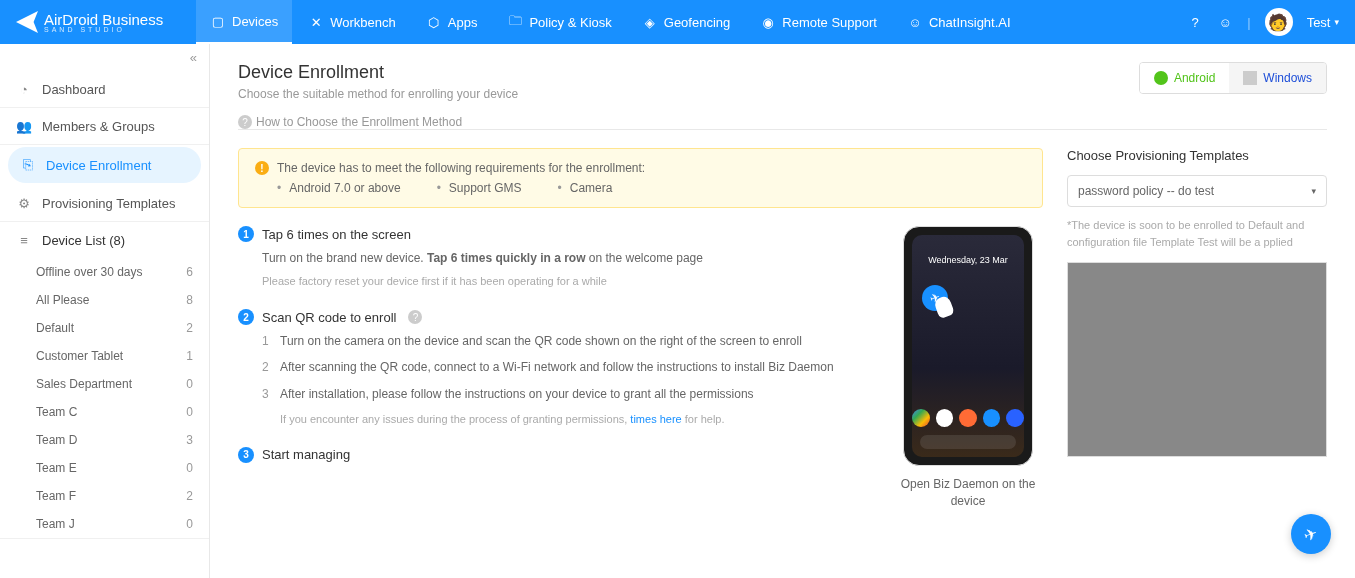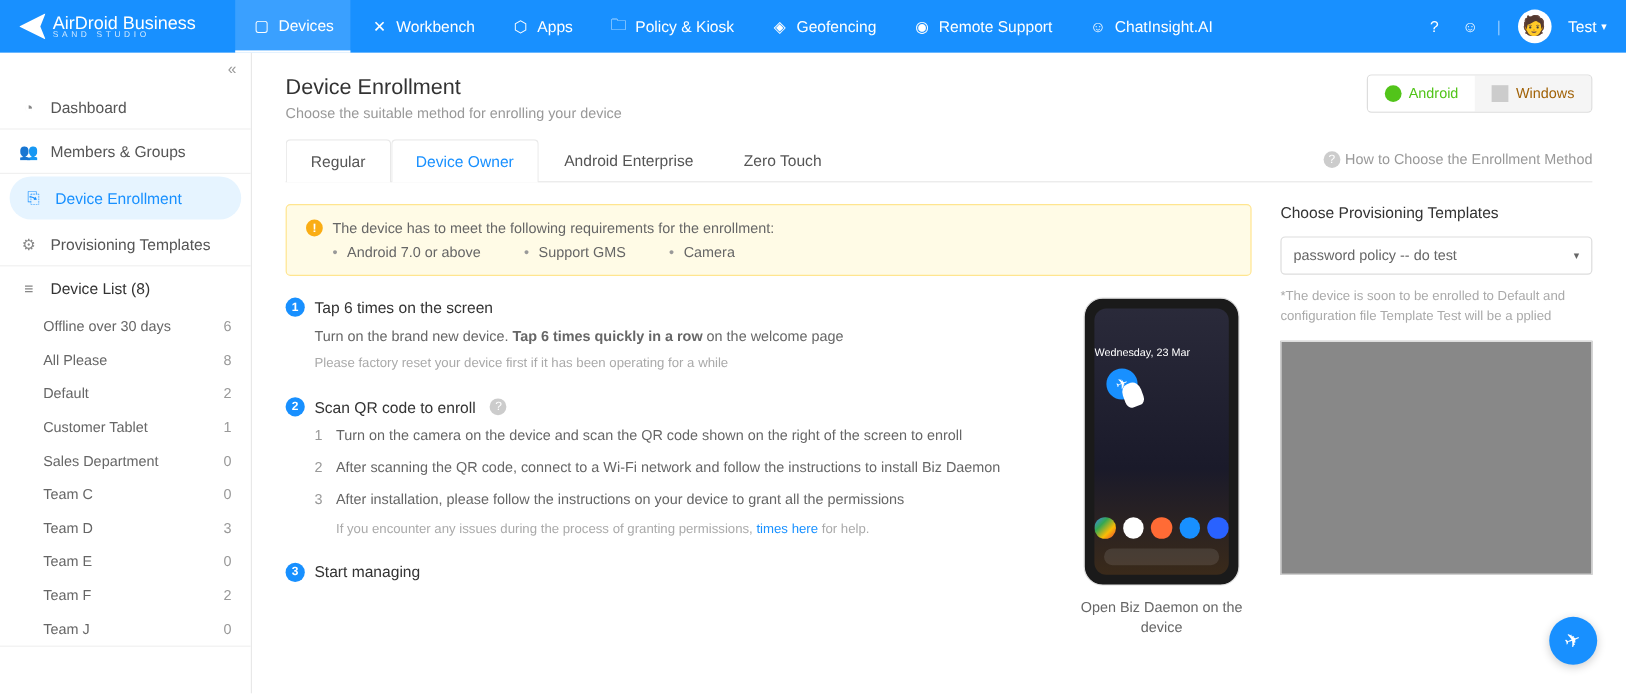--- a/index.html
+++ b/index.html
@@ -35,21 +35,21 @@
 .refresh-icon { color: #1890ff; }
 
 
 .main { flex: 1; padding: 18px 28px; overflow-y: auto; background: #fff; }
 .page-header { display: flex; justify-content: space-between; align-items: flex-start; margin-bottom: 14px; }
 .page-title { font-size: 18px; font-weight: 500; color: #333; margin-bottom: 4px; }
 .page-subtitle { font-size: 12px; color: #999; }
 .platform-toggle { display: flex; border: 1px solid #ddd; border-radius: 4px; overflow: hidden; }
 .platform-btn { display: flex; align-items: center; gap: 6px; padding: 8px 14px; font-size: 12px; cursor: pointer; background: #fff; }
 .platform-btn.active { color: #52c41a; }
-.platform-btn.inactive { background: #f5f5f5; color: #a16207; }
+.platform-btn.inactive { background: #f5f5f5; color: #1d4ed8; }
 .android-icon { width: 14px; height: 14px; background: #52c41a; border-radius: 50%; }
 .windows-icon { width: 14px; height: 14px; background: #ccc; }
 
 .tabs-row { display: flex; justify-content: space-between; align-items: center; border-bottom: 1px solid #e8e8e8; }
 .tabs { display: flex; }
 .tab { padding: 10px 20px; cursor: pointer; font-size: 13px; color: #555; border: 1px solid transparent; border-bottom: none; }
 .tab.active { color: #1890ff; border-color: #e8e8e8; background: #fff; position: relative; top: 1px; border-radius: 4px 4px 0 0; }
 .tab:first-child { border: 1px solid #e8e8e8; border-bottom: none; border-radius: 4px 4px 0 0; position: relative; top: 1px; background: #fff; }
 .help-link { font-size: 12px; color: #999; display: flex; align-items: center; gap: 4px; cursor: pointer; }
 .help-icon { width: 14px; height: 14px; background: #ccc; border-radius: 50%; color: #fff; display: inline-flex; align-items: center; justify-content: center; font-size: 10px; }
@@ -79,21 +79,21 @@
 .step-body { padding-left: 24px; font-size: 12px; color: #666; line-height: 1.7; }
 .step-note { font-size: 11px; color: #aaa; margin-top: 4px; }
 .sub-list { counter-reset: sub; }
 .sub-item { display: flex; gap: 8px; margin-bottom: 6px; align-items: flex-end; }
 .sub-item::before { counter-increment: sub; content: counter(sub); color: #999; font-size: 12px; min-width: 10px; }
 .link { color: #1890ff; cursor: pointer; }
 
 .phone-preview { width: 150px; text-align: center; }
 .phone-frame { width: 130px; height: 240px; background: #1a1a1a; border-radius: 16px; margin: 0 auto 10px; padding: 8px; position: relative; border: 1px solid #ddd; }
 .phone-screen { width: 100%; height: 100%; background: linear-gradient(180deg, #2a2a3a 0%, #1a1a2a 60%, #3a2a1a 100%); border-radius: 10px; position: relative; overflow: hidden; }
-.phone-date { color: #fff; font-size: 9px; text-align: left; padding-top: 32px; }
+.phone-date { color: #fff; font-size: 9px; text-align: center; padding-top: 20px; }
 .phone-tap { position: absolute; top: 50px; left: 10px; width: 26px; height: 26px; background: #1890ff; border-radius: 50%; display: flex; align-items: center; justify-content: center; }
 .phone-tap::after { content: '✈'; color: #fff; font-size: 12px; transform: rotate(-20deg); }
 .phone-hand { position: absolute; top: 62px; left: 24px; width: 16px; height: 20px; background: #fff; border-radius: 40% 40% 30% 30%; transform: rotate(-20deg); }
 .phone-dots { position: absolute; bottom: 30px; left: 0; right: 0; display: flex; justify-content: center; gap: 6px; }
 .phone-dot { width: 18px; height: 18px; border-radius: 50%; }
 .phone-search { position: absolute; bottom: 8px; left: 8px; right: 8px; height: 14px; background: rgba(255,255,255,0.1); border-radius: 8px; }
 .phone-caption { font-size: 12px; color: #666; font-weight: 500; line-height: 1.4; }
 
 .prov-title { font-size: 13px; color: #333; margin-bottom: 12px; font-weight: 500; }
 .prov-select { width: 100%; border: 1px solid #ddd; border-radius: 4px; padding: 8px 10px; font-size: 12px; color: #666; display: flex; justify-content: space-between; align-items: center; cursor: pointer; margin-bottom: 10px; }
@@ -245,26 +245,20 @@
             <span>Android</span>
           </div>
         <div class="platform-btn inactive">
             <span class="windows-icon"></span>
             <span>Windows</span>
           </div>
       </div>
     </div>
 
     <div class="tabs-row">
-      <div class="tabs">
-        <div class="tab">Regular</div>
-        <div class="tab active">Device Owner</div>
-        <div class="tab">Android Enterprise</div>
-        <div class="tab">Zero Touch</div>
-      </div>
       <div class="help-link">
           <span class="help-icon">?</span>
           <span>How to Choose the Enrollment Method</span>
         </div>
     </div>
 
 
     <div class="content-row">
       <div class="content-left">
         <div class="warning-box">

